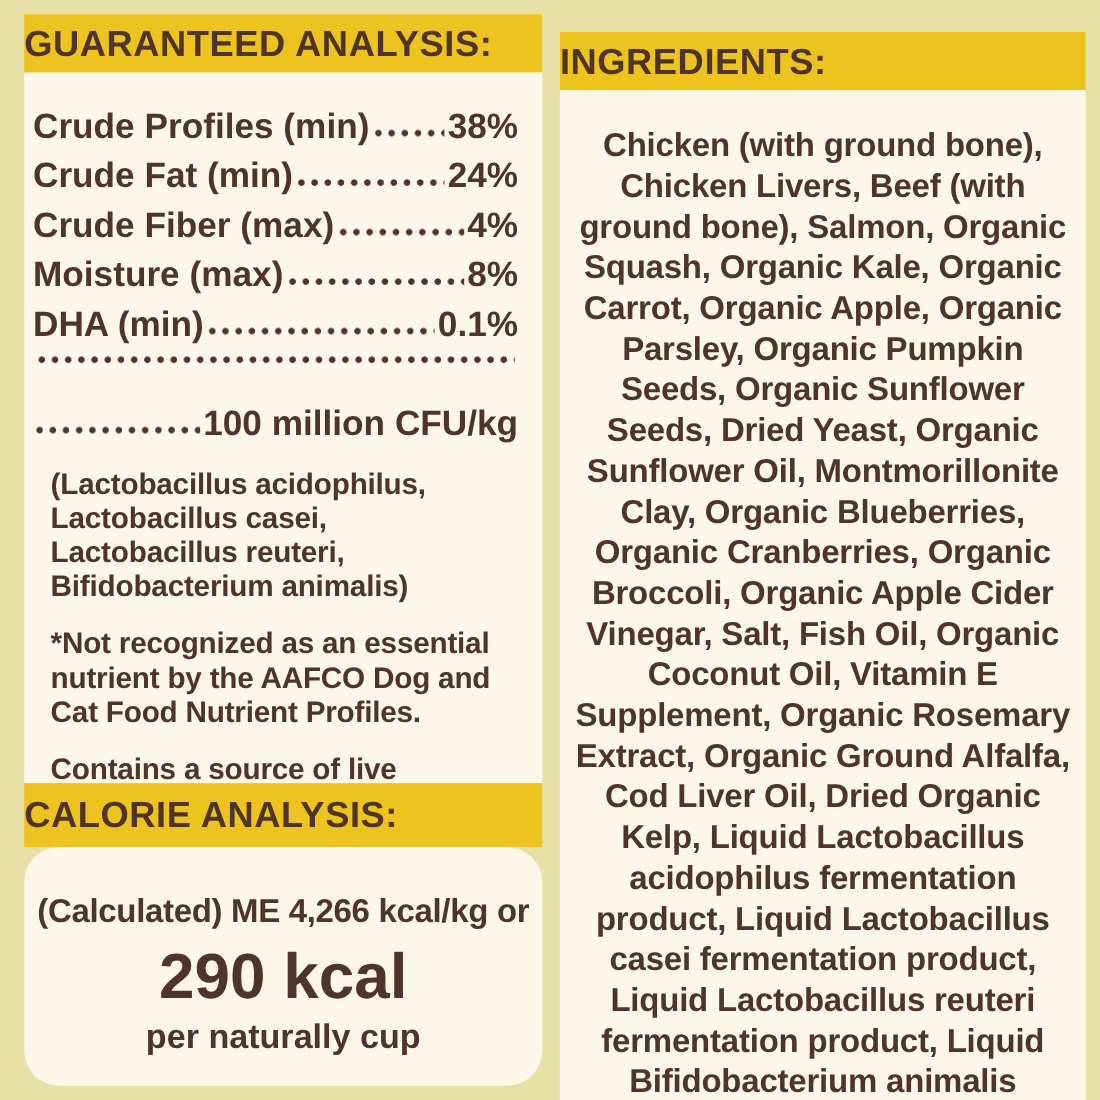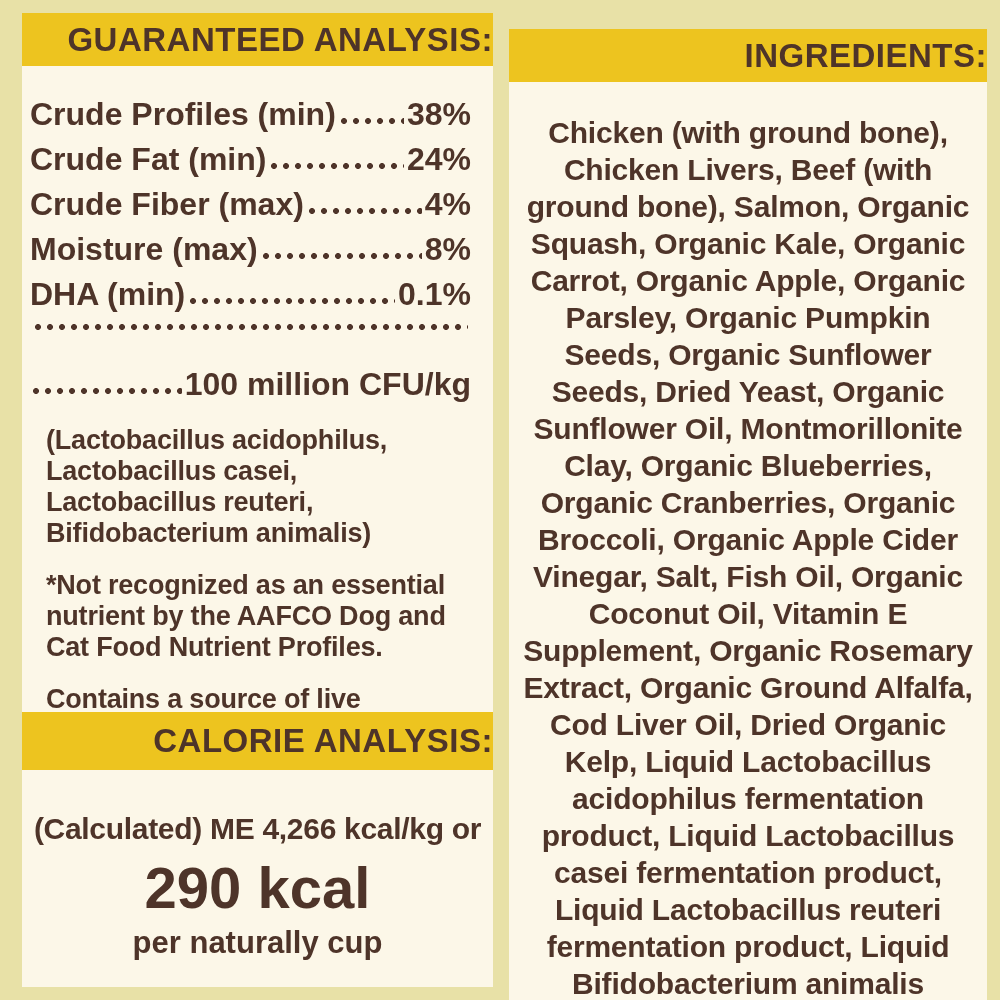--- a/index.html
+++ b/index.html
@@ -16,30 +16,30 @@
     background: var(--background_tan, #e8e1a7);
     overflow: hidden;
   }
   .col { position: absolute; top: 13px; height: 974px; display: flex; flex-direction: column; }
   .col.left  { left: 22px;  width: 471px; }
   .col.right { left: 509px; width: 478px; margin-top: 16px; }
 
   .bar {
     background: var(--header_gold, #edc41f);
     height: 53px; flex: 0 0 53px;
-    display: flex; align-items: center; justify-content: flex-end;
+    display: flex; align-items: center; justify-content: flex-start;
   }
   .bar.tall { height: 58px; flex: 0 0 58px; }
   .bar span {
     font-size: 33px; font-weight: bold; letter-spacing: 0.5px;
     color: var(--text_brown, #4e3429);
   }
   .panel { background: var(--panel_cream, #fcf7e8); overflow: hidden; }
   .body1 { flex: 0 0 646px; padding: 30px 22px 0 8px; box-sizing: border-box; }
-  .body2 { flex: 1 1 auto; text-align: center; padding-top: 42px; box-sizing: border-box; }
+  .body2 { flex: 1 1 auto; text-align: center; padding-top: 42px; box-sizing: border-box; border-radius: 32px; }
   .ing-body { flex: 1 1 auto; padding: 32px 13px 0 13px; box-sizing: border-box; text-align: center; }
 
   .row { display: flex; align-items: baseline; height: 45px; }
   .row .lbl, .row .val { font-size: 32px; font-weight: bold; white-space: nowrap; }
   .dots {
     flex: 1 1 auto; height: 10px; margin: 0 3px -1px 4px; align-self: baseline;
     background-image: radial-gradient(circle at 4px 6px, var(--text_brown, #4e3429) 2.6px, transparent 3.3px);
     background-size: 12px 10px; background-repeat: repeat-x;
   }
   .row.cfu { justify-content: flex-end; }

